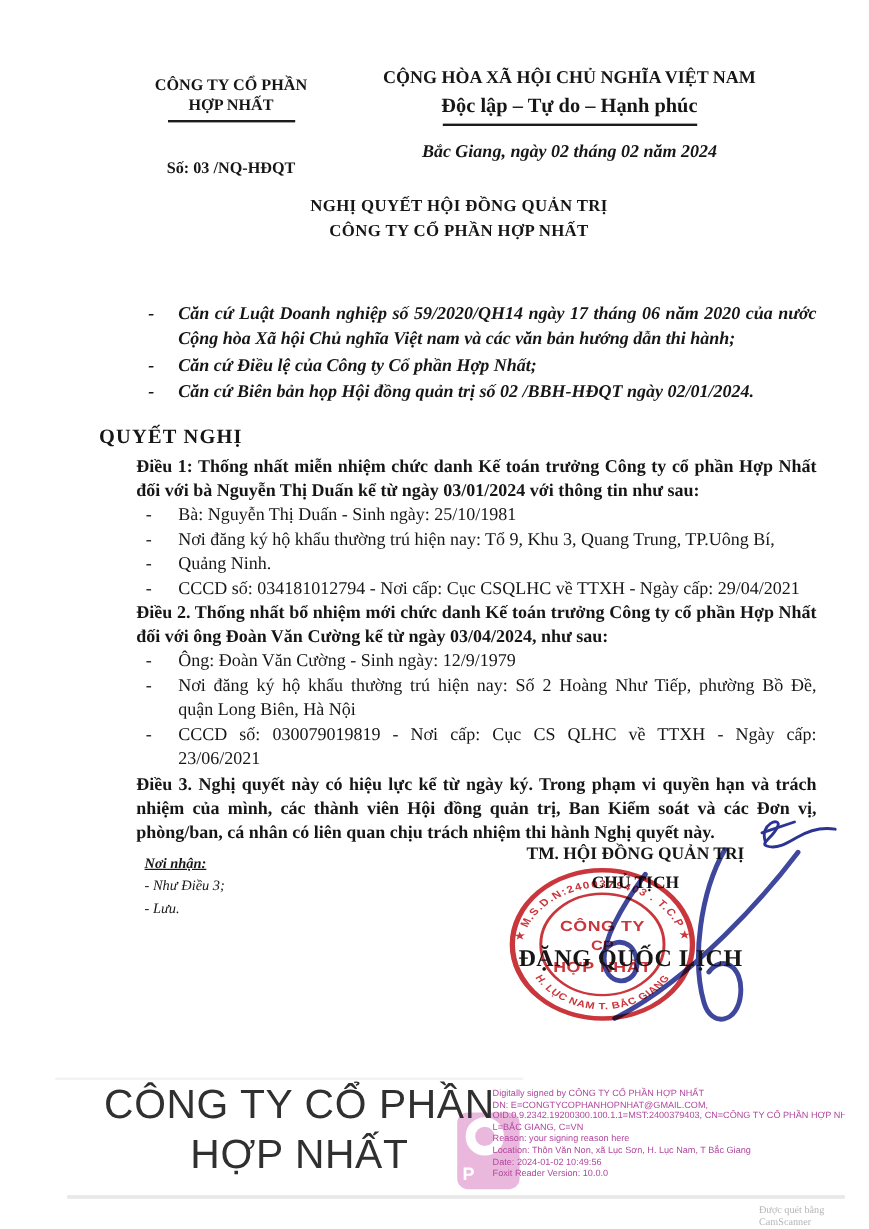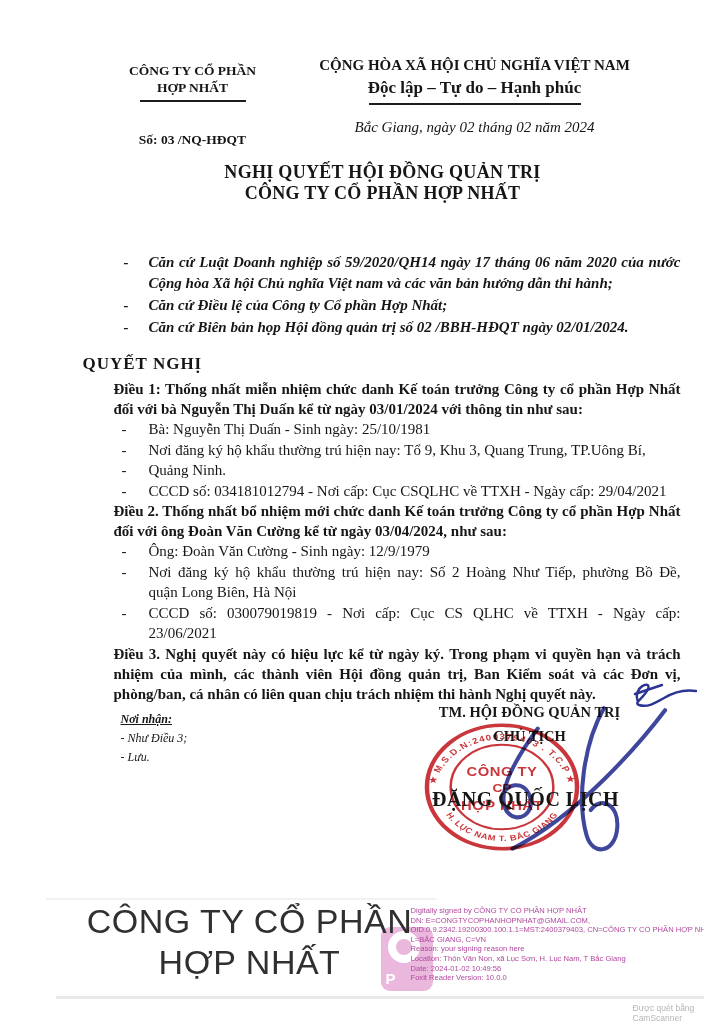--- a/index.html
+++ b/index.html
@@ -12,25 +12,25 @@
   
   .hdr-left { position:absolute; left:86px; top:62px; width:172px; text-align:center; }
   .hdr-left .l1, .hdr-left .l2 { font-size:13.5px; font-weight:700; line-height:17px; }
   .hdr-left .rule { width:106px; height:2px; background:#1c1c1c; margin:4px auto 0; }
   .hdr-left .so { margin-top:30px; font-size:13.5px; font-weight:700; }
 
   .hdr-right { position:absolute; left:278px; top:56px; width:352px; text-align:center; }
   .hdr-right .n1 { font-size:15px; font-weight:700; line-height:19px; }
   .hdr-right .n2 { font-size:17px; font-weight:700; margin-top:3px; }
   .hdr-right .rule { width:212px; height:2px; background:#1c1c1c; margin:5px auto 0; }
-  .hdr-right .pd { margin-top:14px; font-size:15px; font-weight:400; font-style:italic; }
+  .hdr-right .pd { margin-top:14px; font-size:15px; font-weight:700; font-style:italic; }
 
   
   .title-block { position:absolute; top:162px; left:62px; width:600px; text-align:center; }
-  .title-block .t1, .title-block .t2 { font-size:18px; font-weight:700; line-height:21px; letter-spacing:.3px; }
+  .title-block .t1, .title-block .t2 { font-size:14px; font-weight:700; line-height:21px; letter-spacing:.3px; }
   .title-block .subject { font-size:14.5px; margin-top:2px; }
 
   
   .preamble { position:absolute; top:252px; left:93px; width:567px; }
   .pre-li { position:relative; padding-left:35px; font-style:italic; font-weight:600;
             font-size:15px; line-height:21px; text-align:justify; margin-bottom:1px; }
   .pre-li .dash { position:absolute; left:10px; }
 
   
   .qn-heading { position:absolute; top:354px; left:62px; width:600px; 
@@ -67,21 +67,21 @@
   .foxit { position:absolute; left:360px; top:927px; width:52px; height:64px; z-index:1;
            background:#e8b0da; border-radius:9px; opacity:.9; }
   .foxit .ring { position:absolute; left:7px; top:4px; width:32px; height:32px;
                  border:8px solid #ffffff; border-radius:50%; }
   .foxit .pl { position:absolute; left:5px; bottom:4px; color:#ffffff;
                font-family:"Liberation Sans", sans-serif; font-weight:700; font-size:15px; }
   .dsig { position:absolute; left:390px; top:906px; width:322px; z-index:2;
           color:#b1489e; font-family:"Liberation Sans", sans-serif;
           font-size:7.6px; line-height:9.6px; }
   .scan-note { position:absolute; left:612px; top:1003px; z-index:2;
-               font-family:Liberation Sans, sans-serif; font-size:8.5px; color:#b5b5b5; }
+               font-family:Liberation Serif, serif; font-size:8.5px; color:#b5b5b5; }
   .streak1 { position:absolute; left:35px; top:996px; width:660px; height:3px; background:#e8e8e8; }
   .streak2 { position:absolute; left:25px; top:898px; width:390px; height:2px; background:#f2f2f2; }
 
   .stamp text { font-family:"Liberation Sans", sans-serif; font-weight:700; fill:#c5262c; }
 </style>
 </head>
 <body>
 
 <div class="page">
 

